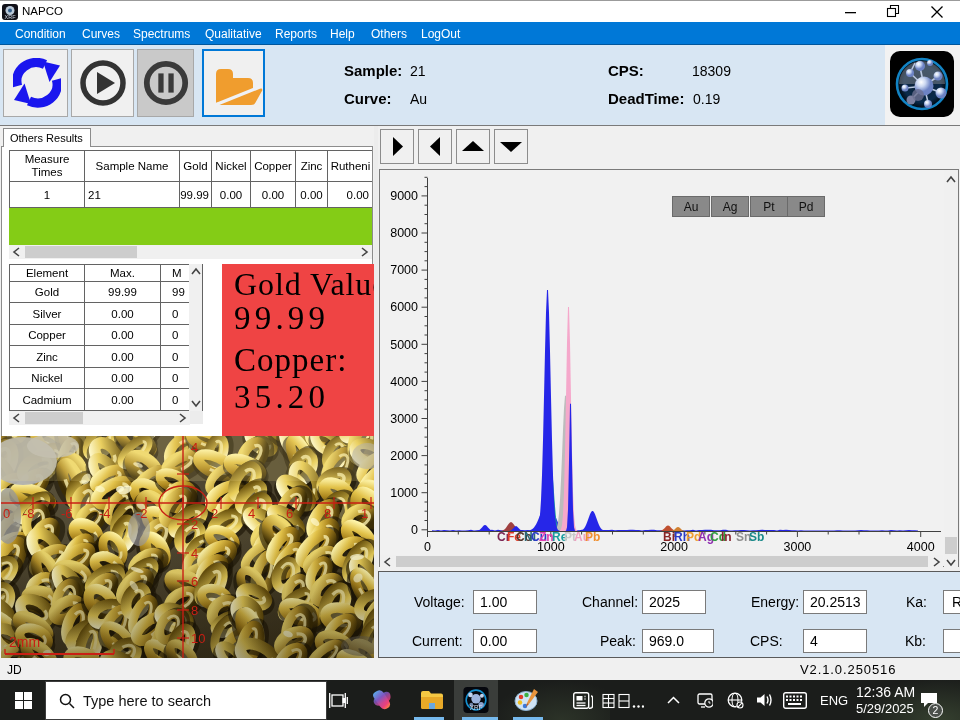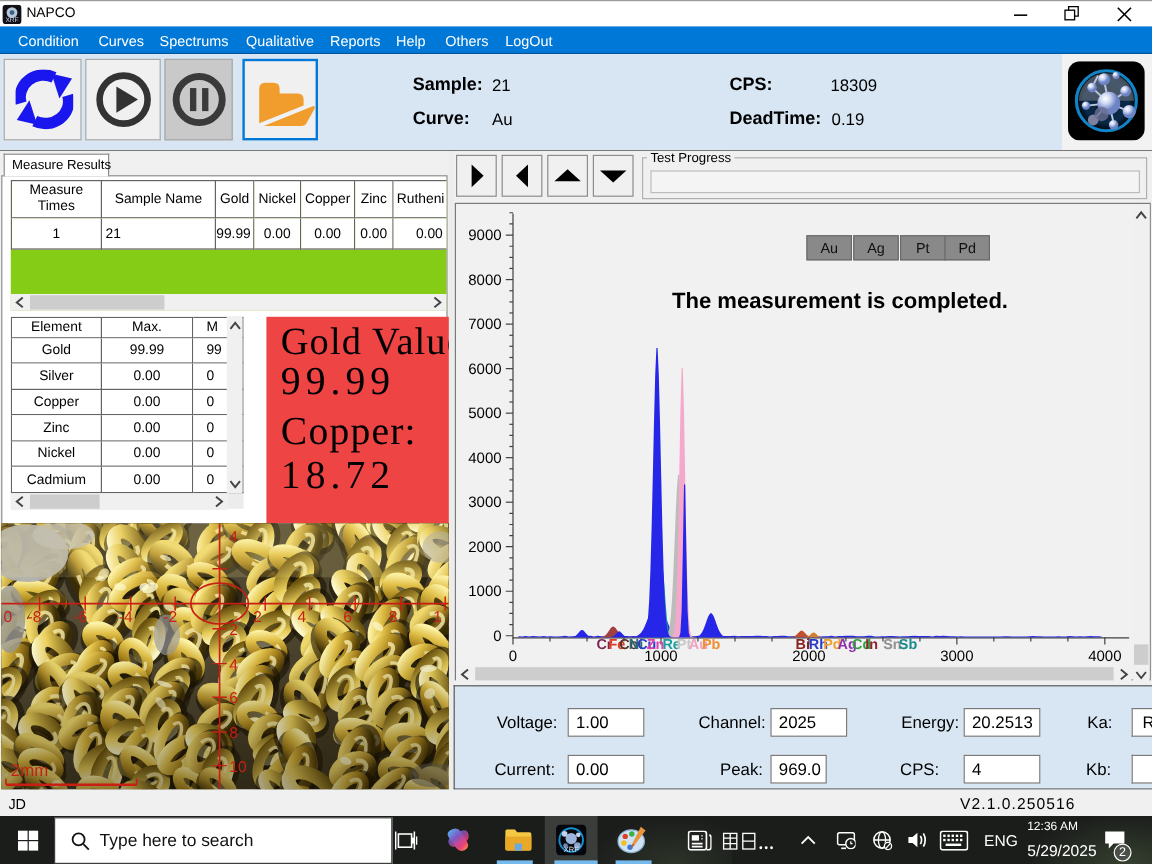--- a/index.html
+++ b/index.html
@@ -146,21 +146,21 @@
       <circle cx="48" cy="25" r="4.5" fill="url(#sph)"></circle>
       <circle cx="51" cy="42" r="5.5" fill="url(#sph)"></circle>
       <circle cx="38" cy="53" r="4" fill="url(#sph)"></circle>
       <circle cx="21" cy="49" r="4.5" fill="#7d80a0"></circle>
       <circle cx="15" cy="37" r="3.5" fill="url(#sph)"></circle>
       <circle cx="28" cy="44" r="6" fill="#6b6f90" opacity="0.8"></circle>
     </svg>
   </div>
   <div id="leftpanel">
     <div id="tabctl">
-      <div id="tabhdr">Measure Results</div>
+      <div id="tabhdr">Others Results</div>
       <div id="tabpage">
         <div style="position:absolute;left:7px;top:3px;width:363px;height:109px;background:#84cc16;overflow:hidden;">
           <div class="t1r" style="top:0;height:32px;">
             <div class="t1c" style="left:0;width:76px;">
                 <span style="line-height:13px;display:inline-block;text-align:center;">Measure<br>Times</span>
               </div>
             <div class="t1c" style="left:76px;width:95px;">Sample Name</div>
             <div class="t1c" style="left:171px;width:32px;">Gold</div>
             <div class="t1c" style="left:203px;width:39px;">Nickel</div>
             <div class="t1c" style="left:242px;width:45px;">Copper</div>
@@ -237,21 +237,21 @@
               <path d="M7 1 L2 5 L7 9" fill="none" stroke="#444" stroke-width="1.6"></path>
             </svg>
           <svg width="10" height="10" style="position:absolute;right:3px;top:2px;">
               <path d="M3 1 L8 5 L3 9" fill="none" stroke="#444" stroke-width="1.6"></path>
             </svg>
         </div>
         <div style="position:absolute;left:220px;top:117px;width:168px;height:296px;background:#ef4444;font-family:'Liberation Serif',serif;color:#000;">
           <div style="position:absolute;left:12px;top:2px;font-size:32px;letter-spacing:0.9px;">Gold Value</div>
           <div style="position:absolute;left:12px;top:36px;font-size:33px;letter-spacing:4.2px;">99.99</div>
           <div style="position:absolute;left:12px;top:78px;font-size:33px;letter-spacing:1px;">Copper:</div>
-          <div style="position:absolute;left:12px;top:115px;font-size:33px;letter-spacing:4.2px;">18.72</div>
+          <div style="position:absolute;left:12px;top:115px;font-size:33px;letter-spacing:4.2px;">35.20</div>
         </div>
       </div>
     </div>
   </div>
   <div style="position:absolute;left:374px;top:126px;width:5px;height:532px;background:#ececec;"></div>
   <div id="photo">
       <svg width="373" height="222" viewBox="0 0 373 222" style="position:absolute;left:0;top:0;">
     <defs>
     <linearGradient id="gl1" x1="0" y1="0" x2="1" y2="1">
             <stop offset="0%" stop-color="#fdf3a8"></stop>
@@ -955,24 +955,20 @@
         </svg></div>
     <div class="navbtn" style="left:40px"><svg width="32" height="33">
           <path d="M21 7 L11 16.5 L21 26 Z" fill="#000"></path>
         </svg></div>
     <div class="navbtn" style="left:78px"><svg width="32" height="33">
           <path d="M16 11 L27 21 L5 21 Z" fill="#000"></path>
         </svg></div>
     <div class="navbtn" style="left:116px"><svg width="32" height="33">
           <path d="M5 12 L27 12 L16 22 Z" fill="#000"></path>
         </svg></div>
-    <div id="testprog">
-        <span class="cap">Test Progress</span>
-        <div id="progressbar"></div>
-      </div>
     <div id="chartarea">
       <svg width="564" height="386" viewBox="0 0 564 386" style="position:absolute;left:0;top:0;" font-family="Liberation Sans, sans-serif">
       <line x1="47.5" y1="8" x2="47.5" y2="361" stroke="#404040" stroke-width="1"></line>
       <line x1="47" y1="361.5" x2="561" y2="361.5" stroke="#404040" stroke-width="1"></line>
       <line x1="41.5" y1="359.8" x2="47.5" y2="359.8" stroke="#404040" stroke-width="1"></line>
       <text x="38" y="364.0" font-size="12.5" text-anchor="end" fill="#000">0</text>
       <line x1="44.5" y1="350.5" x2="47.5" y2="350.5" stroke="#404040" stroke-width="1"></line>
       <line x1="44.5" y1="341.2" x2="47.5" y2="341.2" stroke="#404040" stroke-width="1"></line>
       <line x1="44.5" y1="332.0" x2="47.5" y2="332.0" stroke="#404040" stroke-width="1"></line>
       <line x1="41.5" y1="322.7" x2="47.5" y2="322.7" stroke="#404040" stroke-width="1"></line>
@@ -1070,21 +1066,20 @@
       <text x="318" y="371" font-size="12" font-weight="bold" fill="#9030b0">Ag</text>
       <text x="330" y="371" font-size="12" font-weight="bold" fill="#30a040">Cd</text>
       <text x="341" y="371" font-size="12" font-weight="bold" fill="#8a2430">In</text>
       <text x="356" y="371" font-size="12" font-weight="bold" fill="#909090">Sn</text>
       <text x="369" y="371" font-size="12" font-weight="bold" fill="#1a8a8a">Sb</text>
       </svg>
       <div class="chbtn" style="left:292px;">Au</div>
       <div class="chbtn" style="left:331px;">Ag</div>
       <div class="chbtn" style="left:370px;">Pt</div>
       <div class="chbtn" style="left:407px;">Pd</div>
-      <div style="position:absolute;left:160px;top:70px;width:320px;font-size:18.4px;font-weight:bold;color:#000;text-align:center;">The measurement is completed.</div>
       <div class="sb" style="left:564px;top:0;width:14px;height:398px;">
         <svg width="10" height="10" style="position:absolute;left:2px;top:5px;">
             <path d="M1 7 L5 2 L9 7" fill="none" stroke="#444" stroke-width="1.6"></path>
           </svg>
         <div class="thumb" style="left:1px;top:367px;width:12px;height:17px;"></div>
         <svg width="10" height="10" style="position:absolute;left:2px;top:387px;">
             <path d="M1 3 L5 8 L9 3" fill="none" stroke="#444" stroke-width="1.6"></path>
           </svg>
       </div>
       <div class="sb" style="left:0px;top:385px;width:563px;height:13px;">
@@ -1099,21 +1094,21 @@
     </div>
   </div>
   <div id="botpanel">
     <span class="blab" style="left:35px;top:22px;">Voltage:</span>
     <div class="bbox" style="left:94px;top:18px;width:64px;">1.00</div>
     <span class="blab" style="left:33px;top:61px;">Current:</span>
     <div class="bbox" style="left:94px;top:57px;width:64px;">0.00</div>
     <span class="blab" style="left:203px;top:22px;">Channel:</span>
     <div class="bbox" style="left:263px;top:18px;width:64px;">2025</div>
     <span class="blab" style="left:221px;top:61px;">Peak:</span>
-    <div class="bbox" style="left:263px;top:57px;width:47px;">969.0</div>
+    <div class="bbox" style="left:263px;top:57px;width:72px;">969.0</div>
     <span class="blab" style="left:372px;top:22px;">Energy:</span>
     <div class="bbox" style="left:424px;top:18px;width:64px;">20.2513</div>
     <span class="blab" style="left:371px;top:61px;">CPS:</span>
     <div class="bbox" style="left:424px;top:57px;width:64px;">4</div>
     <span class="blab" style="left:527px;top:22px;">Ka:</span>
     <div class="bbox" style="left:564px;top:18px;width:18px;border-right:none;padding-left:8px;">R</div>
     <span class="blab" style="left:526px;top:61px;">Kb:</span>
     <div class="bbox" style="left:564px;top:57px;width:18px;border-right:none;"></div>
   </div>
   <div id="statusbar">
@@ -1243,21 +1238,21 @@
           <rect x="17" y="3.5" width="2" height="2"></rect>
         <rect x="3" y="7" width="2" height="2"></rect>
           <rect x="6.5" y="7" width="2" height="2"></rect>
           <rect x="10" y="7" width="2" height="2"></rect>
           <rect x="13.5" y="7" width="2" height="2"></rect>
           <rect x="17" y="7" width="2" height="2"></rect>
         <rect x="5" y="11" width="13" height="2"></rect>
       </g>
     </svg>
     <span class="tray" style="left:820px;top:13px;font-size:13px;">ENG</span>
-    <span class="tray" style="left:856px;top:4px;font-size:10px;">12:36 AM</span>
+    <span class="tray" style="left:856px;top:4px;font-size:14px;">12:36 AM</span>
     <span class="tray" style="left:856px;top:21px;font-size:13px;">5/29/2025</span>
     <svg width="20" height="18" viewBox="0 0 20 18" style="position:absolute;left:920px;top:11px;">
       <path d="M1 2 L17 2 L17 12 L8 12 L4 16 L4 12 L1 12 Z" fill="#fff"></path>
     </svg>
     <circle></circle>
     <div style="position:absolute;left:928px;top:23px;width:15px;height:15px;border-radius:50%;background:#4a4f4a;border:1.5px solid #fff;color:#fff;font-size:10.5px;text-align:center;line-height:13px;">2</div>
 </div>
 </div>
 
 </body></html>

